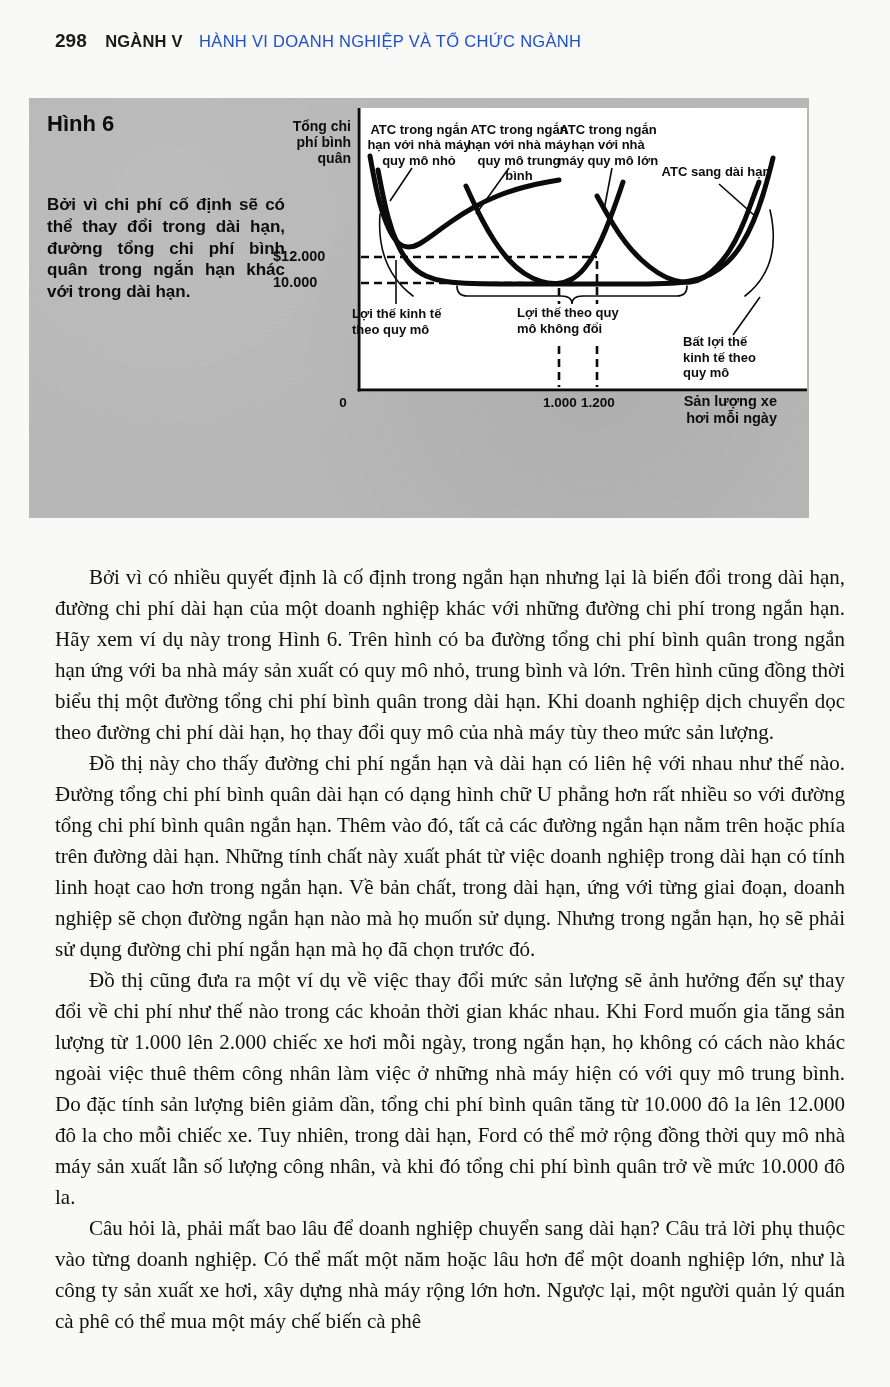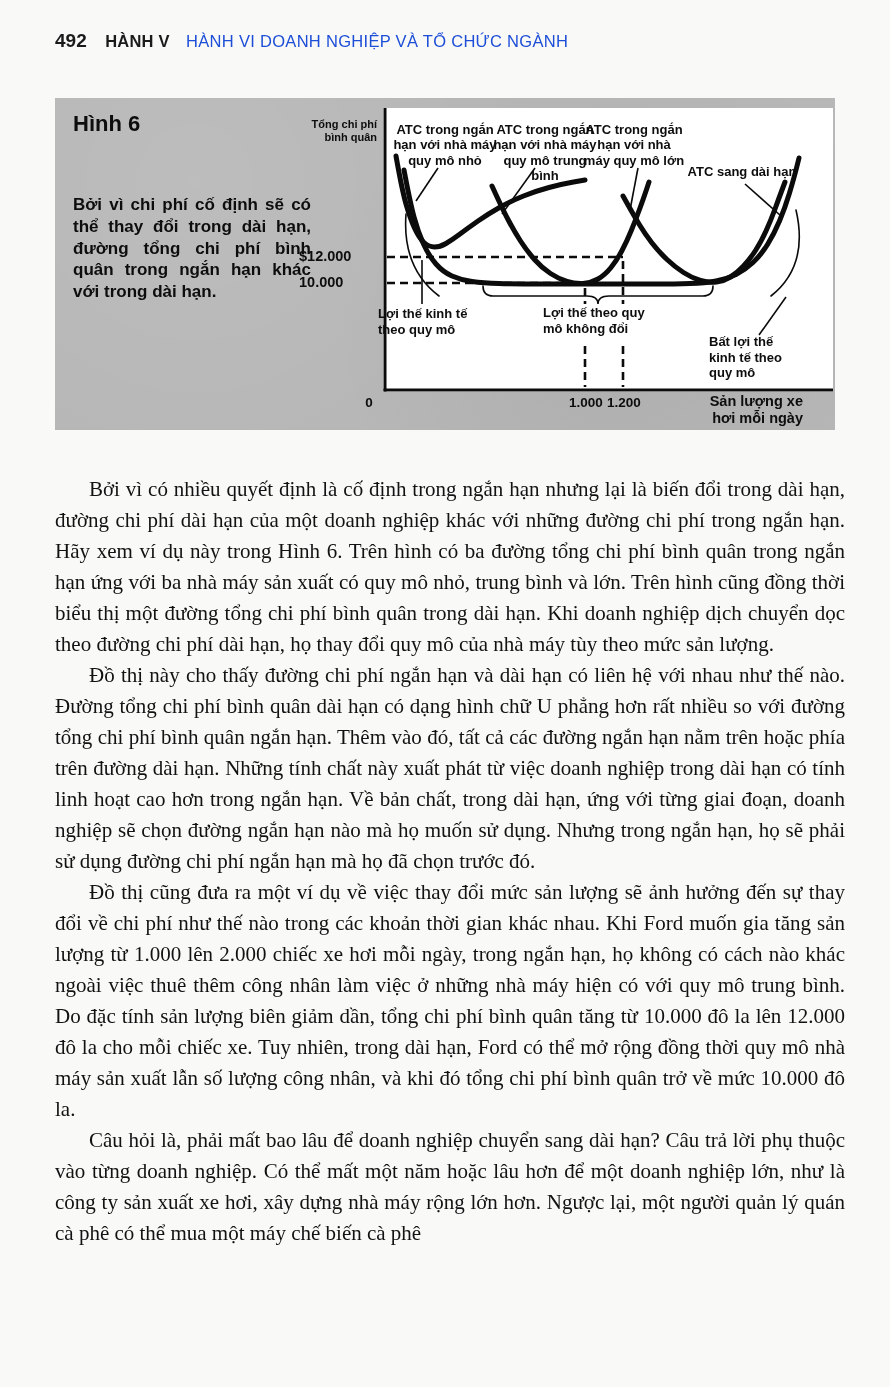--- a/index.html
+++ b/index.html
@@ -8,33 +8,33 @@
     background:#f9f9f7;overflow:hidden;
     font-family:"Liberation Serif",serif;color:#141414;
   }
   
   .runhead{padding:30px 0 0 55px;font-family:"Liberation Sans",sans-serif;color:#1b1b1b;}
   .runhead .pnum{font-weight:bold;font-size:19px;margin-right:14px;}
   .runhead .part{font-weight:bold;font-size:16.5px;margin-right:12px;letter-spacing:.2px;}
   .runhead .ptitle{font-size:16.5px;letter-spacing:.3px;color:#1d4ed8;}
   
   .figure-panel{
-    position:relative;margin:46px 0 0 55px;width:780px;height:332px;
+    position:relative;margin:46px 0 0 29px;width:780px;height:420px;
     background:
       radial-gradient(circle at 18% 25%, rgba(255,255,255,.08), transparent 42%),
       radial-gradient(circle at 72% 65%, rgba(0,0,0,.05), transparent 48%),
       #b7b7b7;
     font-family:"Liberation Sans",sans-serif;color:#0d0d0d;
   }
   .figure-panel .txt{position:absolute;z-index:2;}
   #chart-svg{position:absolute;left:0;top:0;z-index:1;}
   .fig-label{left:18px;top:13px;font-size:22px;font-weight:bold;}
   .fig-title{left:18px;top:44px;width:252px;font-size:20.5px;font-weight:bold;line-height:1.22;}
   .fig-caption{left:18px;top:96px;width:238px;font-size:17px;font-weight:bold;line-height:1.28;text-align:justify;}
-  .y-title{left:240px;top:20px;width:82px;font-size:11px;font-weight:bold;text-align:right;line-height:1.15;}
+  .y-title{left:240px;top:20px;width:82px;font-size:14px;font-weight:bold;text-align:right;line-height:1.15;}
   .ytick{width:82px;left:244px;text-align:left;font-size:14.5px;font-weight:bold;}
   .ytick-12000{top:150px;}
   .ytick-10000{top:176px;}
   .clabel{font-size:13px;font-weight:bold;text-align:center;line-height:1.18;}
   .clabel1{left:338px;top:24px;width:104px;}
   .clabel2{left:433px;top:24px;width:114px;}
   .clabel3{left:528px;top:24px;width:102px;}
   .clabel4{left:621px;top:66px;width:132px;white-space:nowrap;}
   .ann{font-size:13px;font-weight:bold;text-align:left;line-height:1.2;}
   .ann-economies{left:323px;top:208px;width:96px;}
@@ -49,22 +49,22 @@
   .bodytext{margin:44px 45px 0 55px;font-size:21px;line-height:31px;text-align:justify;color:#121212;}
   .bodytext p{margin:0;}
   .bodytext p.indent{text-indent:34px;}
 </style>
 </head>
 <body>
 
 <div class="page">
 
   <div class="runhead">
-    <span class="pnum">492</span>
-    <span class="part">HÀNH V</span>
+    <span class="pnum">298</span>
+    <span class="part">NGÀNH V</span>
     <span class="ptitle">HÀNH VI DOANH NGHIỆP VÀ TỔ CHỨC NGÀNH</span>
   </div>
 
   <div class="figure-panel">
     <svg id="chart-svg" width="780" height="350" viewBox="0 0 780 350">
         <rect x="328" y="10" width="450" height="284" fill="#ffffff"></rect>
         <path d="M 332 159 L 568 159" stroke="#0b0b0b" stroke-width="2.6" stroke-dasharray="8 5" fill="none"></path>
         <path d="M 332 185 L 530 185" stroke="#0b0b0b" stroke-width="2.6" stroke-dasharray="8 5" fill="none"></path>
         <path d="M 530 190 L 530 206" stroke="#0b0b0b" stroke-width="2.6" stroke-dasharray="8 5" fill="none"></path>
         <path d="M 530 248 L 530 289" stroke="#0b0b0b" stroke-width="2.6" stroke-dasharray="8 5" fill="none"></path>

